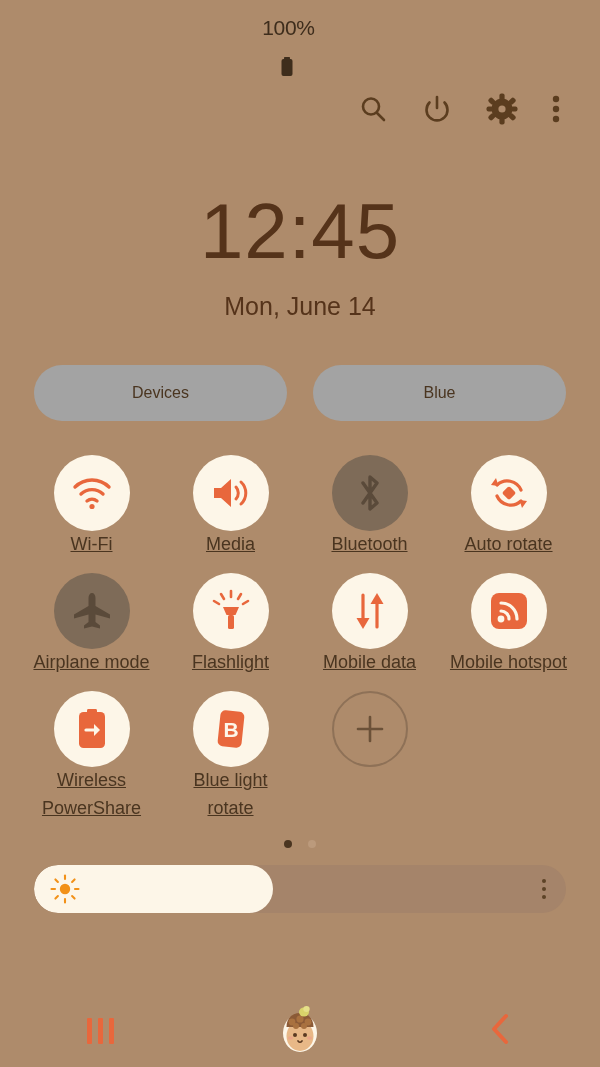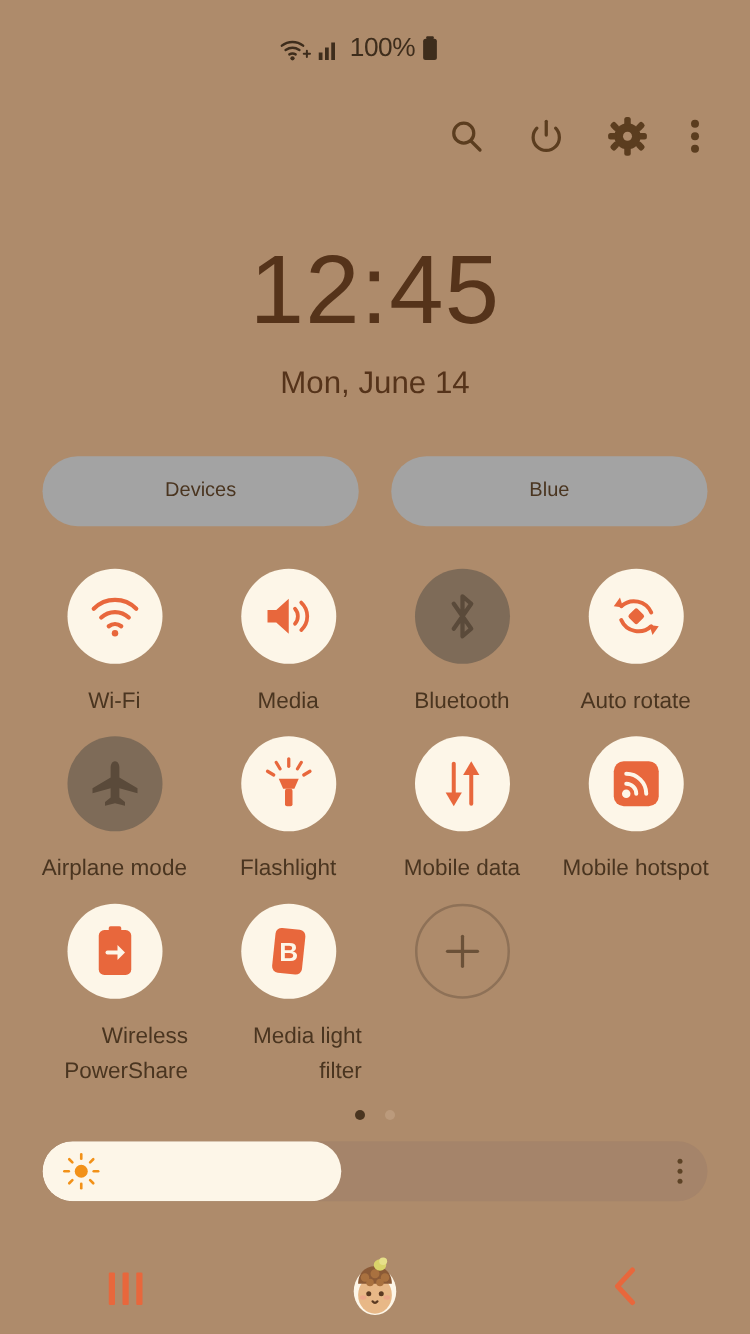--- a/index.html
+++ b/index.html
@@ -10,23 +10,24 @@
     color:#4a3520;
     overflow:hidden;
     position:relative;
   }
 
   
   .statusbar {
     height:78px;
     display:flex;
     align-items:center;
-    justify-content:center;
+    justify-content:flex-end;
     padding:0 26px 0 0;
-    gap:5px;
+    gap:16px;
+    flex-direction:column;
   }
   .statusbar .sb-icon { display:flex; align-items:center; }
   .battery-pct {
     font-size:21px;
     color:#3e2d1c;
     letter-spacing:-0.3px;
     margin-left:3px;
     font-weight:400;
   }
 
@@ -97,26 +98,27 @@
     display:flex; align-items:center; justify-content:center;
     flex:none;
   }
   .circ.on  { background:#fdf6e8; }
   .circ.off { background:#7e6b58; }
   .circ.add {
     background:transparent;
     border:2px solid #8e7157;
   }
   .tlabel {
-    margin-top:16px;
+    margin-top:0;
     font-size:18px;
     line-height:1.55;
-    text-align:right;
+    text-align:center;
     color:#4a3520;
     max-width:118px;
+    text-decoration:underline;
   }
 
   
   .dots {
     display:flex; justify-content:center; align-items:center;
     gap:16px; margin-top:14px; height:14px;
   }
   .dot { width:8px; height:8px; border-radius:50%; }
   .dot.active { background:#4a3520; }
   .dot.idle   { background:#bb9a7c; }
@@ -357,21 +359,21 @@
     <div class="tlabel">Wireless PowerShare</div>
   </div>
 
   <div class="tile">
     <div class="circ on">
       <svg width="36" height="42" viewBox="0 0 36 42">
         <rect x="6" y="3" width="24" height="36" rx="5" fill="#e8673c" transform="rotate(6 18 21)"></rect>
         <text x="18" y="29" font-family="Liberation Sans, sans-serif" font-size="21" font-weight="bold" fill="#fdf6e8" text-anchor="middle">B</text>
       </svg>
     </div>
-    <div class="tlabel">Media light filter</div>
+    <div class="tlabel">Blue light rotate</div>
   </div>
 
   <div class="tile">
     <div class="circ add">
       <svg width="34" height="34" viewBox="0 0 34 34">
         <g stroke="#6b5138" stroke-width="2.6" stroke-linecap="round">
           <path d="M17 5 V29"></path>
           <path d="M5 17 H29"></path>
         </g>
       </svg>

